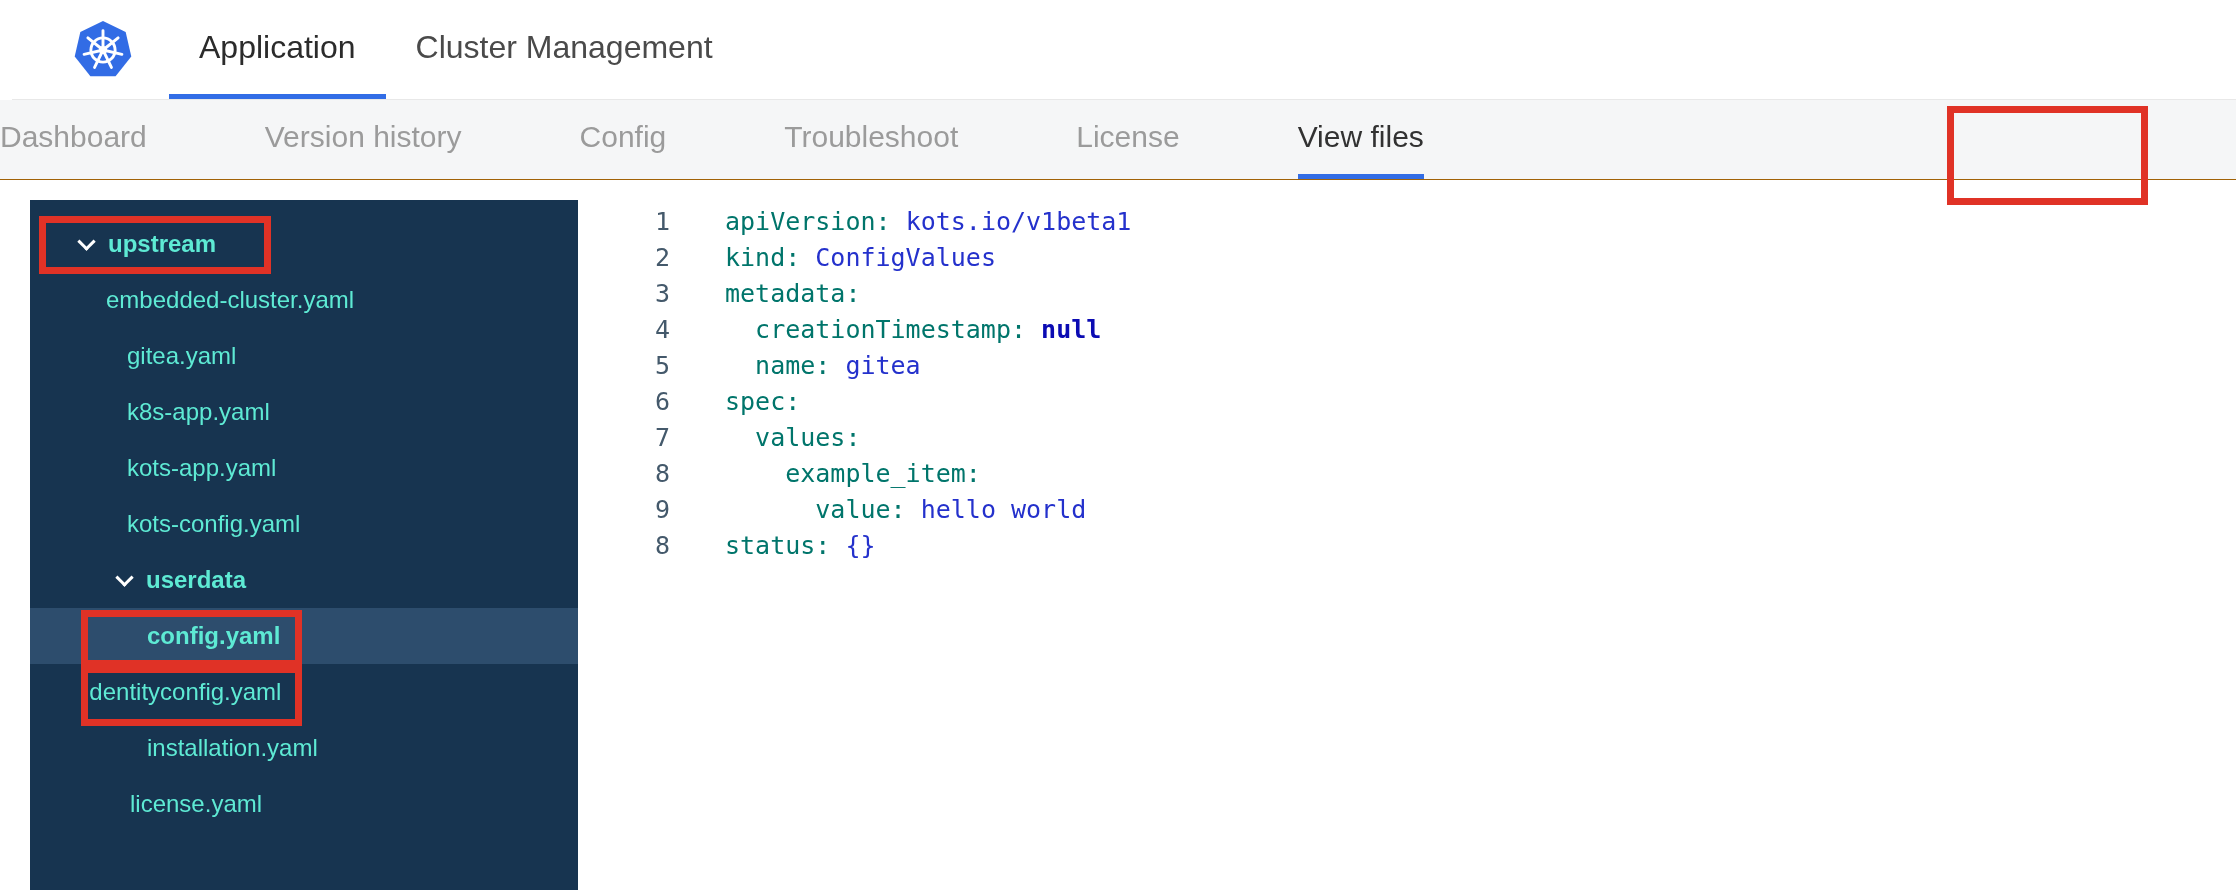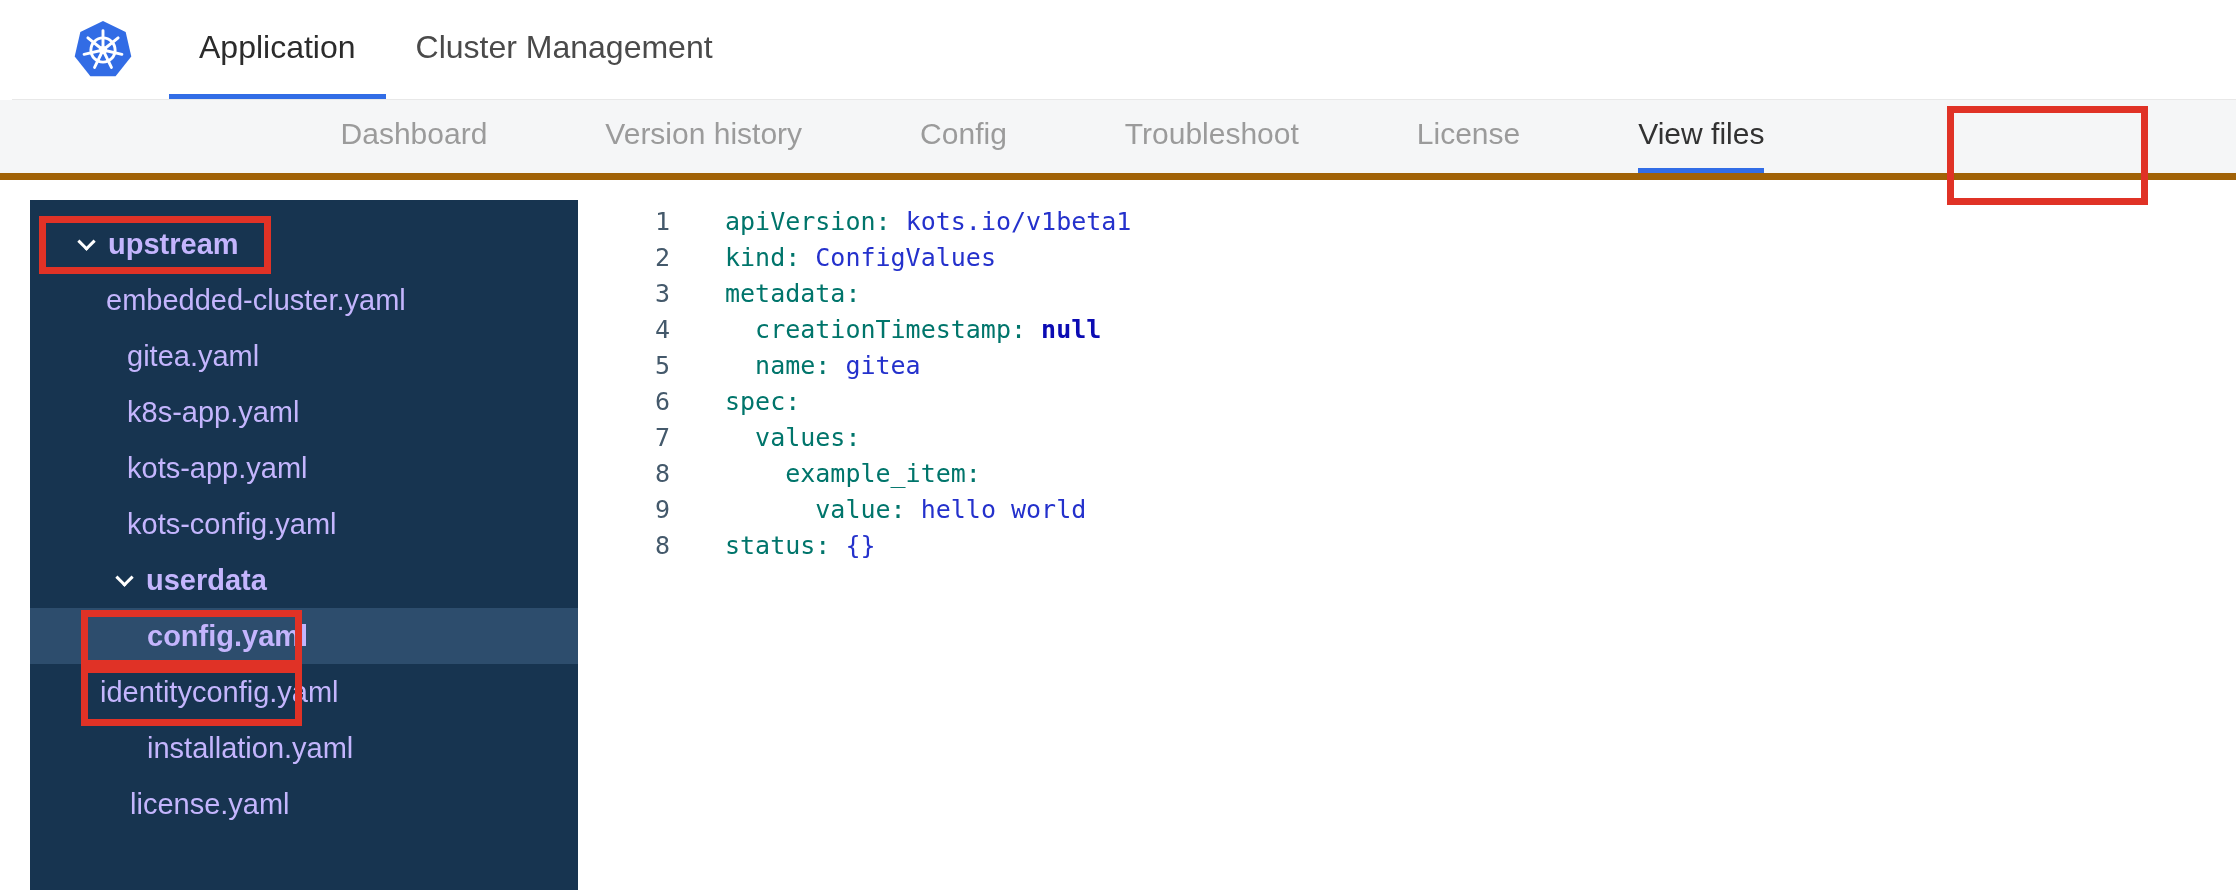--- a/index.html
+++ b/index.html
@@ -22,38 +22,38 @@
   .top-tab {
     display:flex; align-items:center; padding:0 30px;
     font-size:32px; color:#4a4a4a; cursor:pointer;
     border-bottom:5px solid transparent;
   }
   .top-tab.active { color:#2b2b2b; border-bottom-color:var(--accent); }
 
   
   .subnav {
     position:absolute; left:0; top:100px; width:100%; height:80px;
-    background:var(--subnav-bg); border-bottom:7px solid #a16207;
-    display:flex; justify-content:center; align-items:stretch;
+    background:var(--subnav-bg); border-bottom:1px solid #a16207;
+    display:flex; justify-content:flex-start; align-items:stretch;
     gap:118px; padding-right:131px; z-index:1;
   }
   .subtab {
     display:flex; align-items:center; font-size:30px; color:#9b9b9b;
     cursor:pointer; border-bottom:5px solid transparent;
   }
   .subtab.active { color:#323232; border-bottom-color:var(--accent); }
 
   
   .sidebar {
     position:absolute; left:30px; top:200px; width:548px; height:690px;
     background:var(--sidebar-bg); color:#fff; padding-top:16px; overflow:hidden;
   }
   .tree-row {
     height:56px; display:flex; align-items:center;
-    font-size:29px; color:#c4b5fd; cursor:pointer; white-space:nowrap;
+    font-size:24px; color:#5eead4; cursor:pointer; white-space:nowrap;
   }
   .tree-row.folder { font-weight:bold; }
   .tree-row.selected { background:var(--sidebar-sel); font-weight:bold; }
   .chev {
     display:inline-block; width:13px; height:13px;
     border:solid #fff; border-width:0 3px 3px 0;
     transform:rotate(45deg) translate(-2px,-2px);
     margin-right:15px; flex:0 0 auto;
   }
 
@@ -138,21 +138,21 @@
       <div class="tree-row file" style="padding-left: 97px;">
         <span>kots-config.yaml</span>
       </div>
       <div class="tree-row folder" style="padding-left: 88px;">
         <span class="chev"></span>
         <span>userdata</span>
       </div>
       <div class="tree-row file selected" style="padding-left: 117px;">
         <span>config.yaml</span>
       </div>
-      <div class="tree-row file" style="padding-left: 54px; margin-left: 16px;">
+      <div class="tree-row file" style="padding-left: 54px;">
         <span>identityconfig.yaml</span>
       </div>
       <div class="tree-row file" style="padding-left: 117px;">
         <span>installation.yaml</span>
       </div>
       <div class="tree-row file" style="padding-left: 100px;">
         <span>license.yaml</span>
       </div>
     </aside>
 

